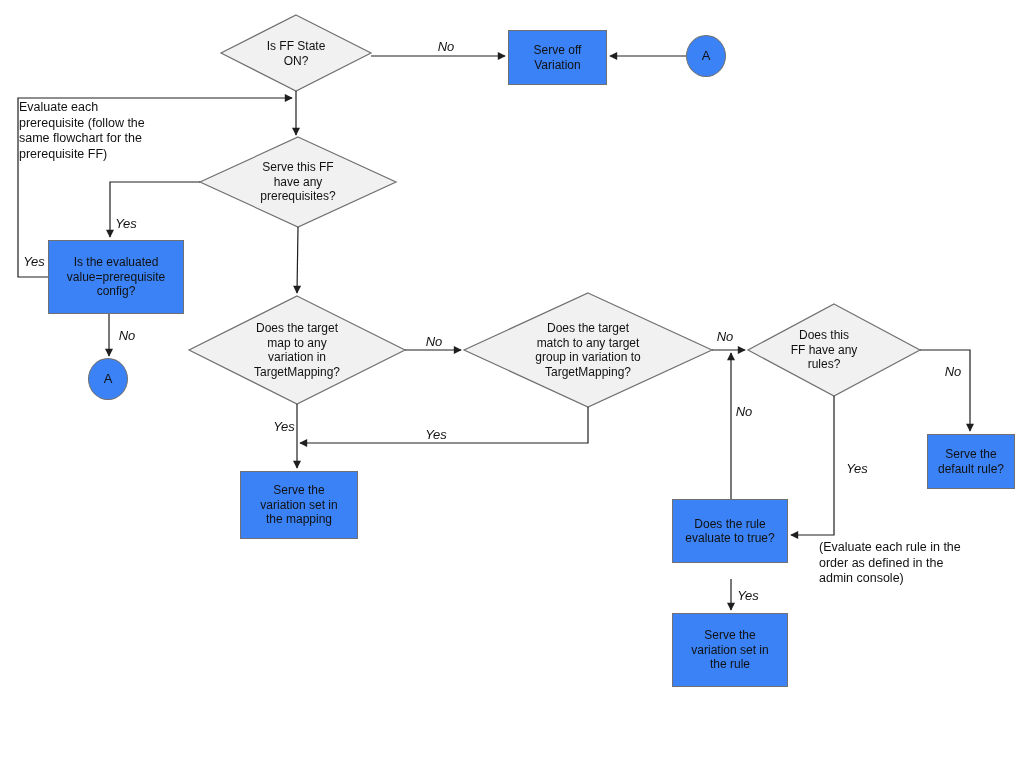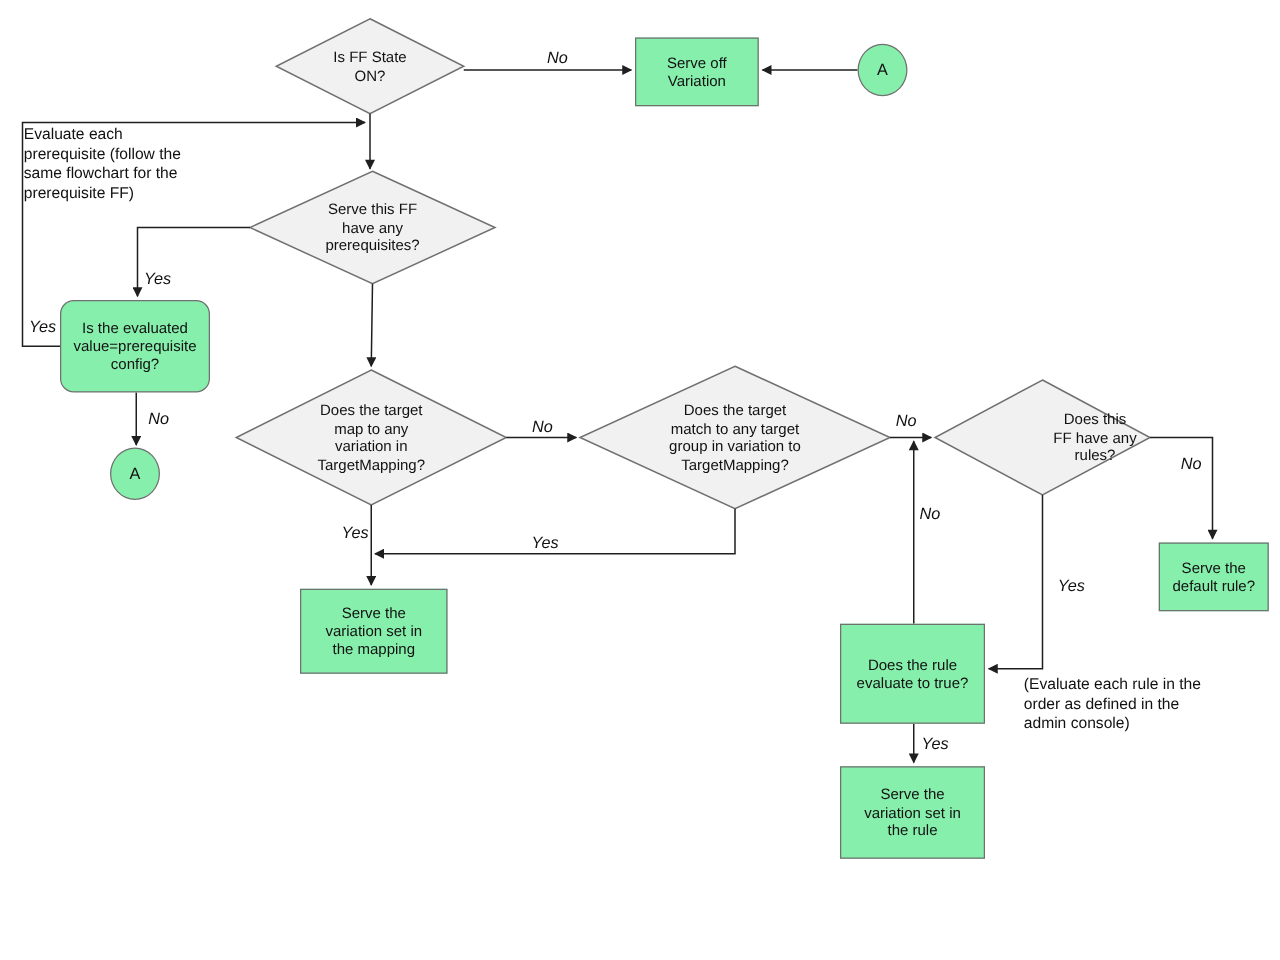--- a/index.html
+++ b/index.html
@@ -10,21 +10,21 @@
     height: 768px;
     background: #ffffff;
     font-family: "Liberation Sans", sans-serif;
     color: #111111;
     overflow: hidden;
   }
   svg.wires { position: absolute; left: 0; top: 0; width: 1024px; height: 768px; }
   .node {
     position: absolute;
     box-sizing: border-box;
-    background: #86efac;
+    background: #3b82f6;
     border: 1px solid #707070;
     display: flex;
     align-items: center;
     justify-content: center;
     text-align: center;
     white-space: pre-line;
     font-size: 12px;
     line-height: 14.5px;
   }
   .circle { border-radius: 50%; font-size: 13px; }
@@ -95,35 +95,35 @@
 have any
 prerequisites?</div>
   <div class="dtext" style="left:297px; top:350px; width:125px;">Does the target
 map to any
 variation in
 TargetMapping?</div>
   <div class="dtext" style="left:588px; top:350px; width:150px;">Does the target
 match to any target
 group in variation to
 TargetMapping?</div>
-  <div class="dtext" style="left:876px; top:350px; width:100px;text-align:center;">Does this
+  <div class="dtext" style="left:824px; top:350px; width:100px;text-align:center;">Does this
 FF have any
 rules?</div>
 
   <div class="node" style="left:508px; top:30px; width:99px; height:55px;">Serve off
 Variation</div>
-  <div class="node" style="left:48px; top:240px; width:120px; height:74px;border-radius:11px;">Is the evaluated
+  <div class="node" style="left:48px; top:240px; width:136px; height:74px;">Is the evaluated
 value=prerequisite
 config?</div>
   <div class="node" style="left:240px; top:471px; width:118px; height:68px;">Serve the
 variation set in
 the mapping</div>
   <div class="node" style="left:927px; top:434px; width:88px; height:55px;">Serve the
 default rule?</div>
-  <div class="node" style="left:672px; top:499px; width:116px; height:80px;">Does the rule
+  <div class="node" style="left:672px; top:499px; width:116px; height:64px;">Does the rule
 evaluate to true?</div>
   <div class="node" style="left:672px; top:613px; width:116px; height:74px;">Serve the
 variation set in
 the rule</div>
 
   <div class="node circle" style="left:686px; top:35px; width:40px; height:42px;">A</div>
   <div class="node circle" style="left:88px; top:358px; width:40px; height:42px;">A</div>
 
   <div class="lbl" style="left:446px; top:46px;">No</div>
   <div class="lbl" style="left:126px; top:223px;">Yes</div>

